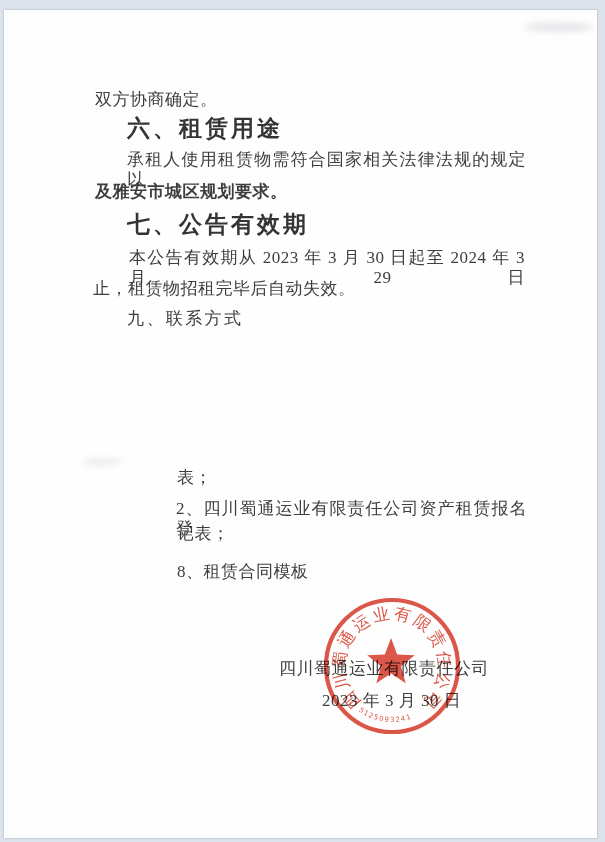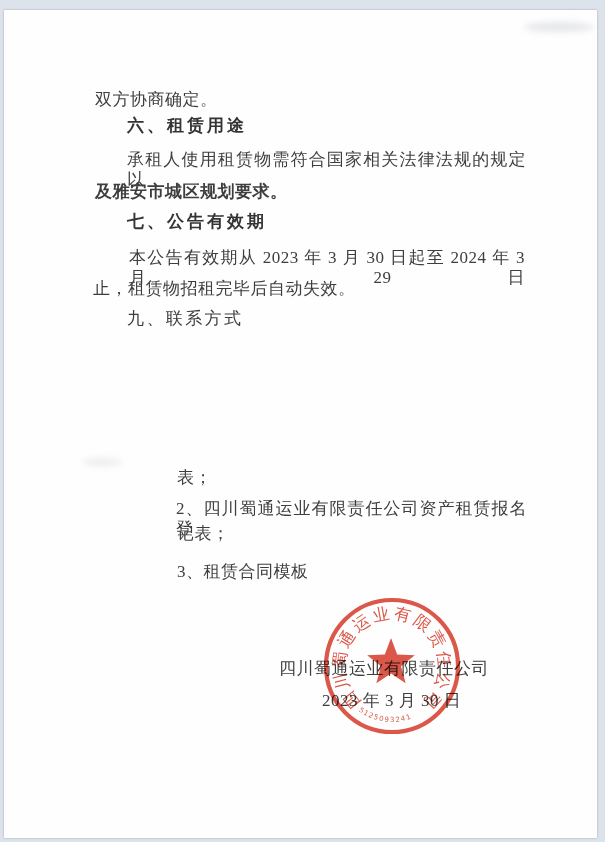--- a/index.html
+++ b/index.html
@@ -10,21 +10,21 @@
   }
   .paper{
     position:absolute;left:4px;top:10px;width:593px;height:828px;
     background:#fefefee8;background:#fefefe;
     box-shadow:0 0 2px rgba(110,120,140,.55);
   }
   .ln{
     position:absolute;white-space:pre;line-height:1.15;
     font-size:17px;letter-spacing:.5px;color:#3e3e3e;
   }
-  .hd{font-weight:bold;font-size:17px;letter-spacing:3px;color:#343434;}
+  .hd{font-weight:bold;font-size:23px;letter-spacing:3px;color:#343434;}
   .just{white-space:normal;text-align:justify;text-align-last:justify;}
   .wide{letter-spacing:2.4px;}
   
   .L0{left:91px;top:80px;}
   .L1{left:123px;top:106px;}
   .L2{left:123px;top:140px;width:399px;}
   .L3{left:91px;top:172px;font-weight:bold;}
   .L4{left:123px;top:202px;}
   .L5{left:125px;top:238px;width:396px;}
   .L6{left:89px;top:269px;}
@@ -55,21 +55,21 @@
   <div class="ln hd L1">六、租赁用途</div>
   <div class="ln just L2">承租人使用租赁物需符合国家相关法律法规的规定以</div>
   <div class="ln L3">及雅安市城区规划要求。</div>
   <div class="ln hd L4">七、公告有效期</div>
   <div class="ln just L5">本公告有效期从 2023 年 3 月 30 日起至 2024 年 3 月 29 日</div>
   <div class="ln L6">止，租赁物招租完毕后自动失效。</div>
   <div class="ln wide L7">九、联系方式</div>
   <div class="ln L11">表；</div>
   <div class="ln just L12">2、四川蜀通运业有限责任公司资产租赁报名登</div>
   <div class="ln L13">记表；</div>
-  <div class="ln L14">3、租赁合同模板</div>
+  <div class="ln L14">8、租赁合同模板</div>
 
   <div class="ln sig-company">四川蜀通运业有限责任公司</div>
   <div class="ln sig-date">2023 年 3 月 30 日</div>
 
   <svg class="seal" viewBox="0 0 152 152">
     <defs>
       <path id="ringPath" d="M47,113 A47,47 0 1 1 105,113" fill="none"></path>
       <path id="serialPath" d="M36.4,115.6 A56,56 0 0 0 115.6,115.6" fill="none"></path>
     </defs>
     <circle cx="76" cy="76" r="66" fill="none" stroke="#d8402f" stroke-width="4.2"></circle>

